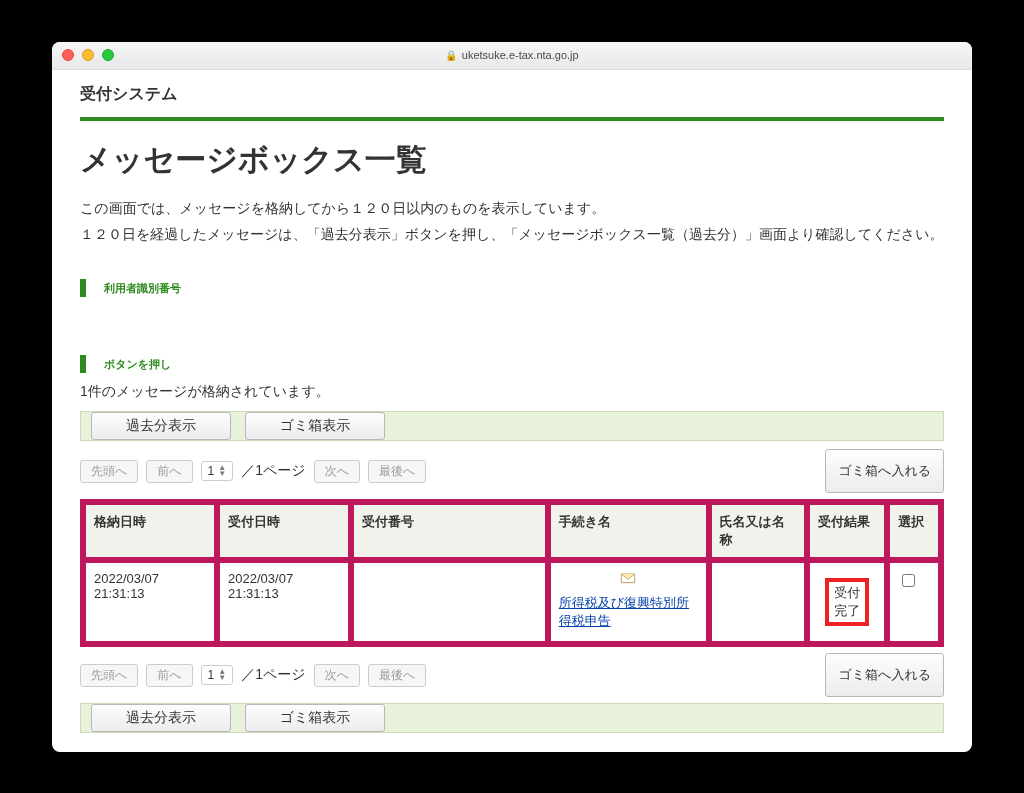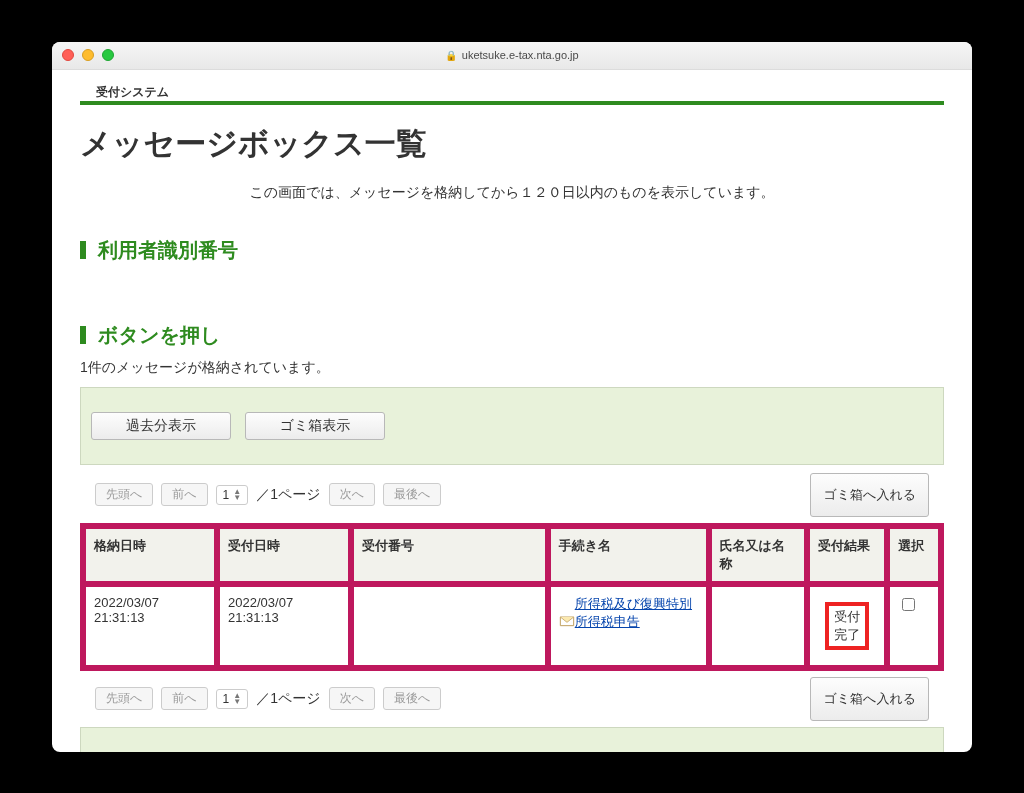--- a/index.html
+++ b/index.html
@@ -52,44 +52,44 @@
     font-size: 11px; color: #6b6b6b; display:flex; align-items:center; gap:4px;
   }
   .url .lock { font-size:10px; color:#6b6b6b; }
   .url .host { color:#4a4a4a; }
   .content {
     padding: 14px 28px 12px 28px;
     flex: 1;
     overflow: auto;
   }
   .app-title {
-    font-size: 12px; font-weight: 600; padding-bottom: 0; margin-left: 16px;
+    font-size: 16px; font-weight: 600; padding-bottom: 12px;
   }
   .green-rule { height:4px; background:#2e8b1f; margin-bottom: 18px; }
   h1.page-title { font-size: 31px; font-weight: 700; margin: 0 0 16px 0; }
-  p.desc { margin: 2px 0 4px 0; line-height: 1.6; text-align: center; }
+  p.desc { margin: 2px 0 4px 0; line-height: 1.6; }
   p.desc + .spacer { height: 10px; }
   .section-label {
-    display: flex; align-items: center; gap: 12px;
-    font-size: 20px; font-weight: 700; color:#2e8b1f; margin: 20px 0 10px 0;
+    display: flex; align-items: center; gap: 18px;
+    font-size: 11px; font-weight: 700; color:#2e8b1f; margin: 20px 0 10px 0;
   }
   .section-label .bar { width:6px; height:18px; background:#2e8b1f; }
   .status-line { margin: 8px 0 10px 0; }
   .toolbar {
-    background:#e8f2da; border:1px solid #cdd8bf; padding:24px 10px; margin-bottom:8px;
+    background:#e8f2da; border:1px solid #cdd8bf; padding:0 10px; margin-bottom:8px;
     display:flex; gap:14px;
   }
   .btn {
     background: linear-gradient(#fdfdfd,#ececec);
     border:1px solid #b8b8b8; border-radius:3px;
     padding:4px 0; width:140px; text-align:center; font-size:14px;
     cursor: pointer;
   }
   .pager {
-    display:flex; align-items:center; gap:8px; margin:6px 15px; font-size:13px;
+    display:flex; align-items:center; gap:8px; margin:6px 0; font-size:13px;
   }
   .pager .navbtn {
     border:1px solid #ccc; background:#f6f6f6; color:#9a9a9a;
     border-radius:3px; padding:2px 10px; font-size:12px; cursor:default;
   }
   .pager .pagebox {
     border:1px solid #ccc; border-radius:3px; padding:2px 6px; font-size:12px;
     display:inline-flex; align-items:center; gap:4px; background:#fff;
   }
   .pager .pagebox .chev { font-size:8px; color:#777; line-height:6px; }
@@ -102,21 +102,21 @@
   table.msg {
     width:100%; border-collapse:collapse; font-size:13px;
   }
   table.msg th, table.msg td {
     border:6px solid #be185d; padding:8px 8px; text-align:left; vertical-align:top;
   }
   table.msg th { background:#f2f2ec; font-weight:600; }
   .col-store{width:15%} .col-accept{width:15%} .col-num{width:22%}
   .col-proc{width:18%} .col-name{width:11%} .col-result{width:9%} .col-sel{width:6%}
   .proc-link { color:#0645ad; text-decoration:underline; }
-  .proc-cell { display:flex; align-items:flex-end; }
+  .proc-cell { display:flex; gap:6px; align-items:center;flex-direction:column; }
   .env-icon svg { width:16px; height:14px; }
   .result-cell { padding:11px !important; }
   .result-box {
     margin:4px; border:4px solid #e22; padding:2px 4px; text-align:center; font-size:13px;
   }
   .sel-cell { text-align:center; }
   input.rowcheck { transform:scale(1.0); }
   .footer {
     margin-top:30px; font-size:13px; text-align:right;
   }
@@ -142,20 +142,21 @@
     </div>
 
     <div class="content">
 
       <div class="app-title">受付システム</div>
       <div class="green-rule"></div>
 
       <h1 class="page-title">メッセージボックス一覧</h1>
 
       <p class="desc">この画面では、メッセージを格納してから１２０日以内のものを表示しています。</p>
+      <p class="desc">１２０日を経過したメッセージは、「過去分表示」ボタンを押し、「メッセージボックス一覧（過去分）」画面より確認してください。</p>
       <div class="spacer"></div>
 
       <div class="section-label">
         <span class="bar"></span>
         <span>利用者識別番号</span>
       </div>
 
       <div style="height:28px"></div>
 
       <div class="section-label">

